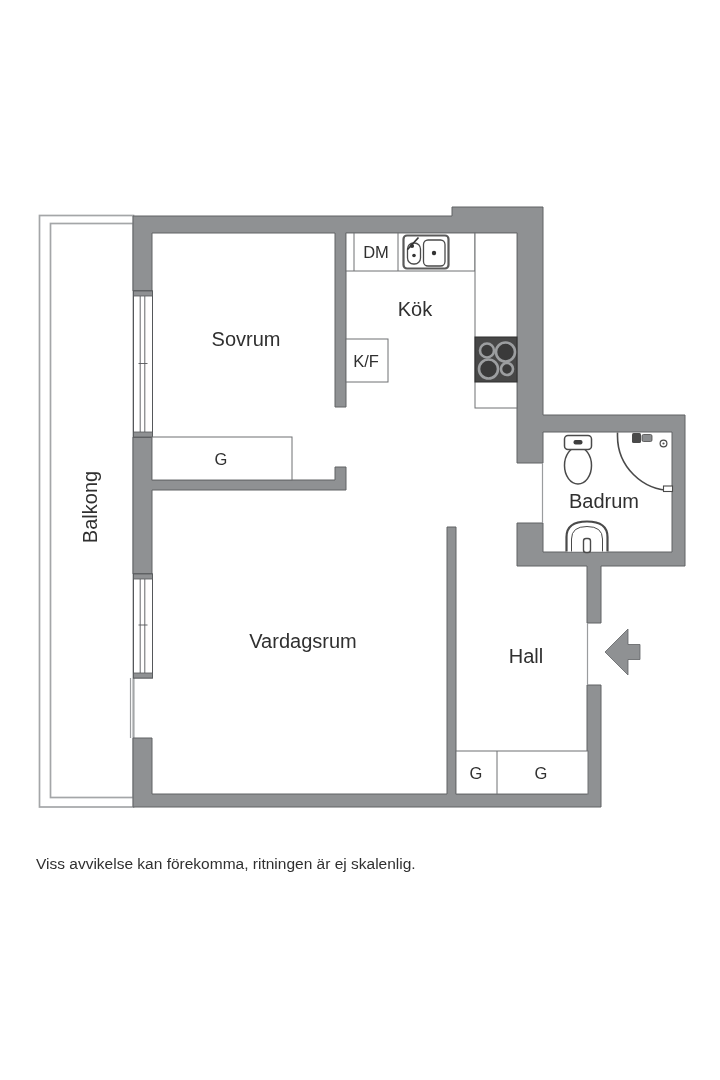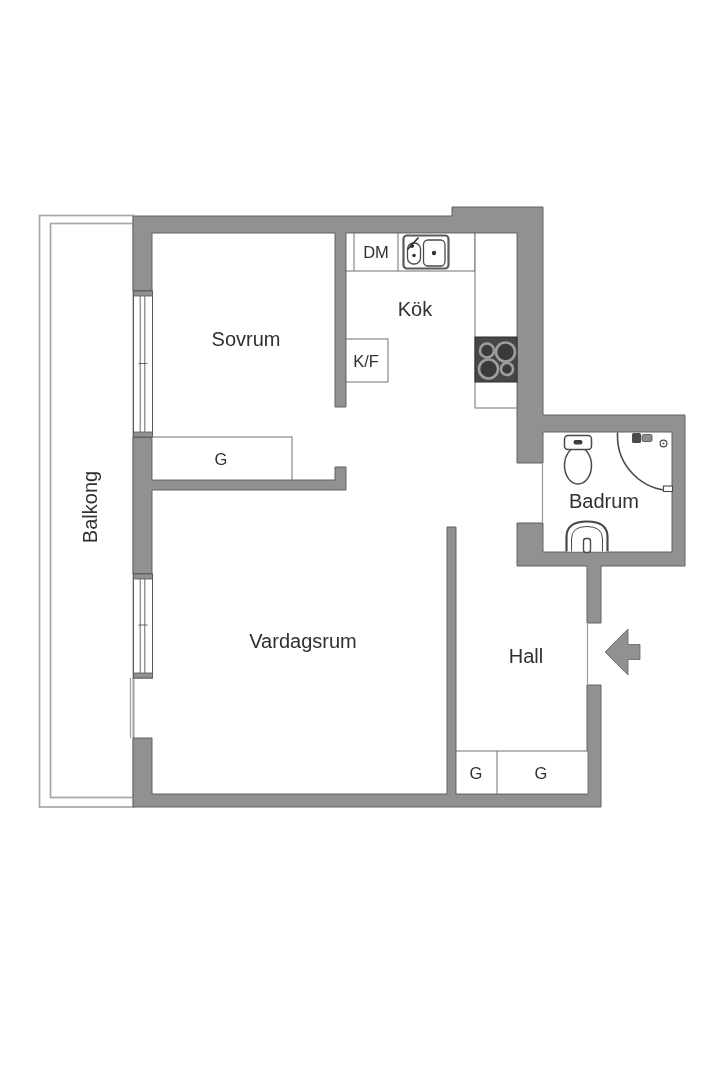--- a/index.html
+++ b/index.html
@@ -121,13 +121,14 @@
       <text class="lbl" x="526" y="663">Hall</text>
       <text class="lbl" x="604" y="508">Badrum</text>
       <text class="lbl lbl-sm" x="376" y="258">DM</text>
       <text class="lbl lbl-sm" x="366" y="367">K/F</text>
       <text class="lbl lbl-sm" x="221" y="465">G</text>
       <text class="lbl lbl-sm" x="476" y="779">G</text>
       <text class="lbl lbl-sm" x="541" y="779">G</text>
     </g>
   </svg>
 
+  <div class="disclaimer">Viss avvikelse kan förekomma, ritningen är ej skalenlig.</div>
 </div>
 
 </body></html>

